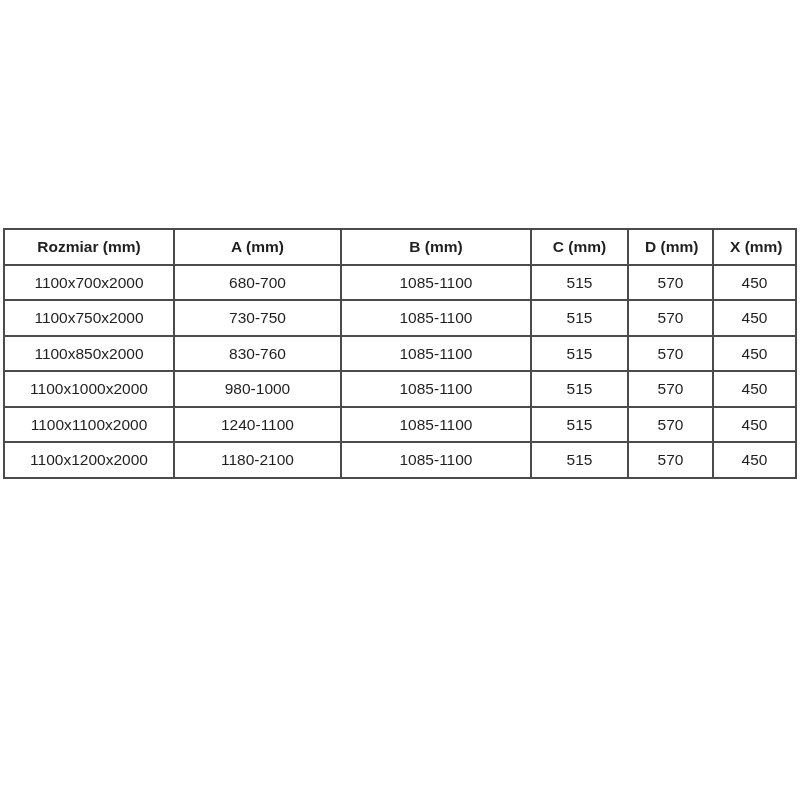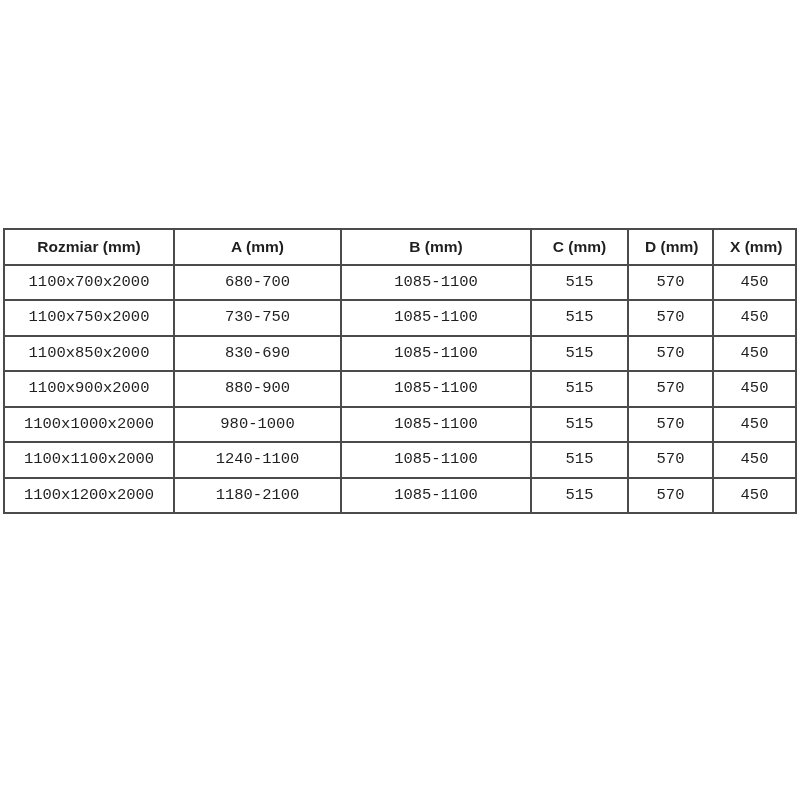--- a/index.html
+++ b/index.html
@@ -43,21 +43,20 @@
     line-height:1;
     white-space:nowrap;
     overflow:hidden;
   }
   table.spec-table th{
     font-weight:bold;
     color:var(--text-color);
   }
   table.spec-table td{
     font-weight:normal;
-    font-family:Liberation Mono, monospace;
   }
 </style>
 </head>
 <body>
 
 <div class="page">
   <table class="spec-table">
     <colgroup>
         <col style="width: 170px;">
         <col style="width: 167px;">
@@ -88,29 +87,21 @@
         <tr>
           <td>1100x750x2000</td>
           <td>730-750</td>
           <td>1085-1100</td>
           <td>515</td>
           <td>570</td>
           <td>450</td>
         </tr>
         <tr>
           <td>1100x850x2000</td>
-          <td>830-690</td>
-          <td>1085-1100</td>
-          <td>515</td>
-          <td>570</td>
-          <td>450</td>
-        </tr>
-        <tr>
-          <td>1100x900x2000</td>
-          <td>880-900</td>
+          <td>830-760</td>
           <td>1085-1100</td>
           <td>515</td>
           <td>570</td>
           <td>450</td>
         </tr>
         <tr>
           <td>1100x1000x2000</td>
           <td>980-1000</td>
           <td>1085-1100</td>
           <td>515</td>

